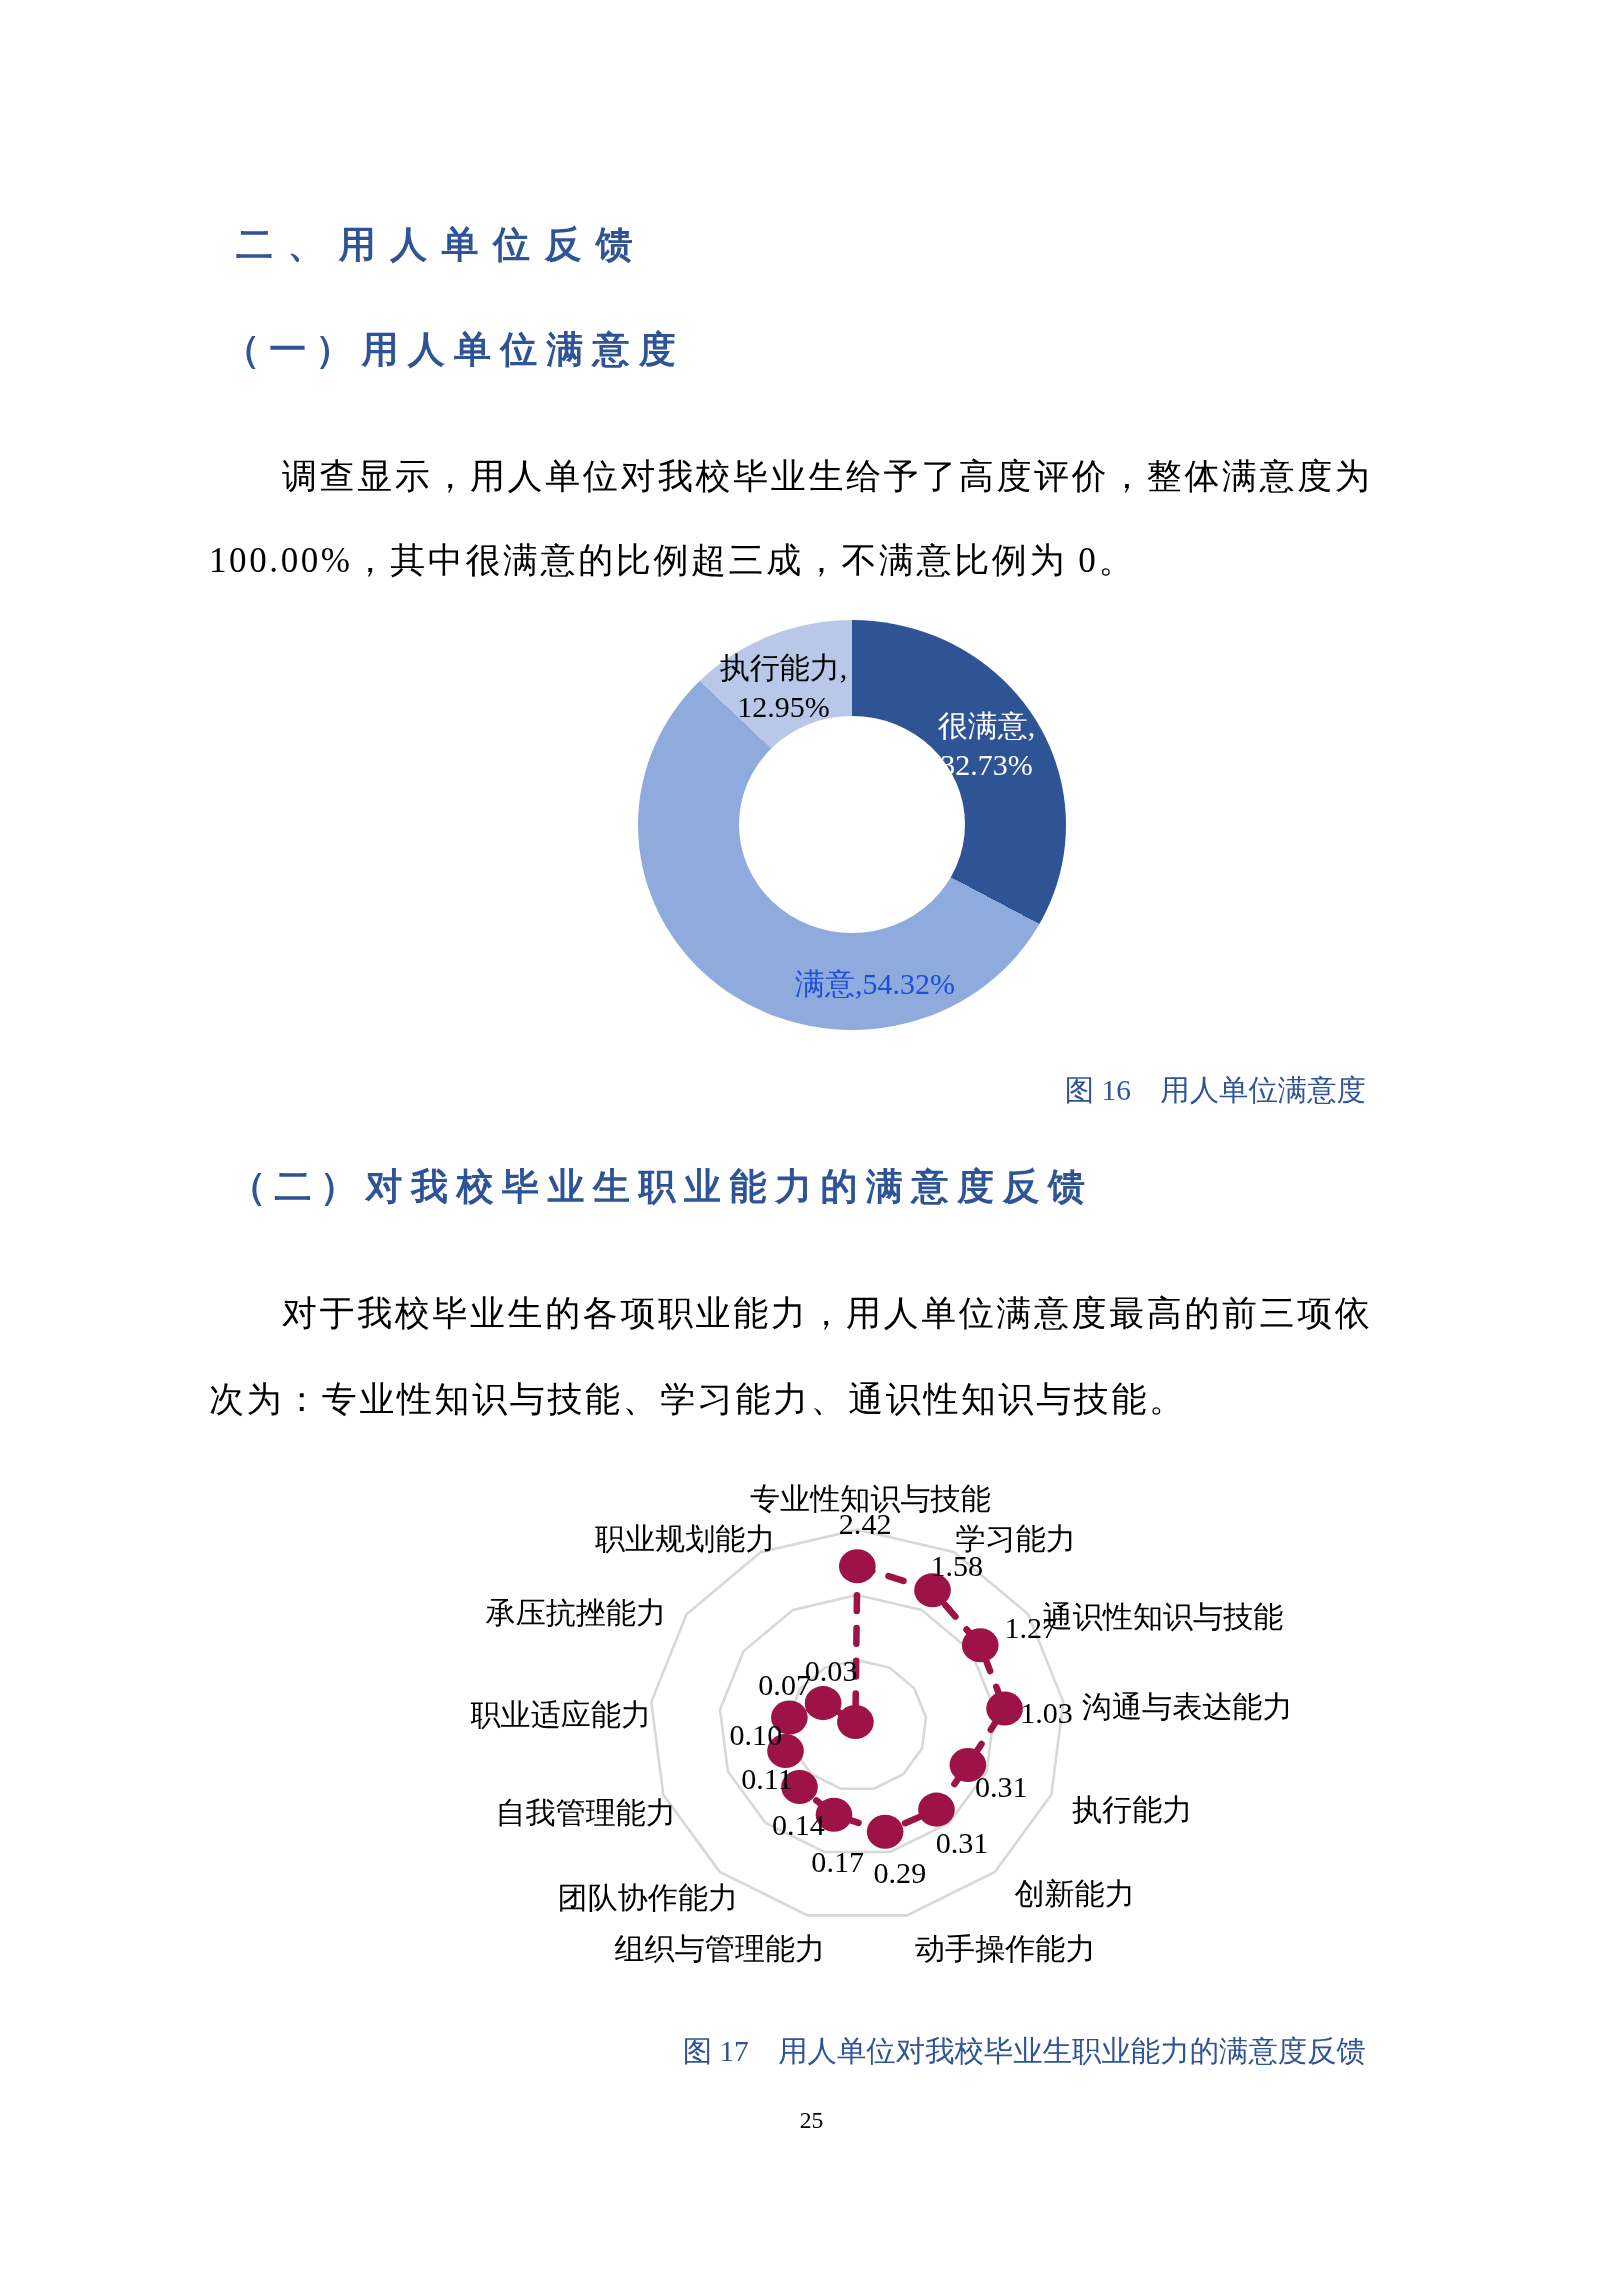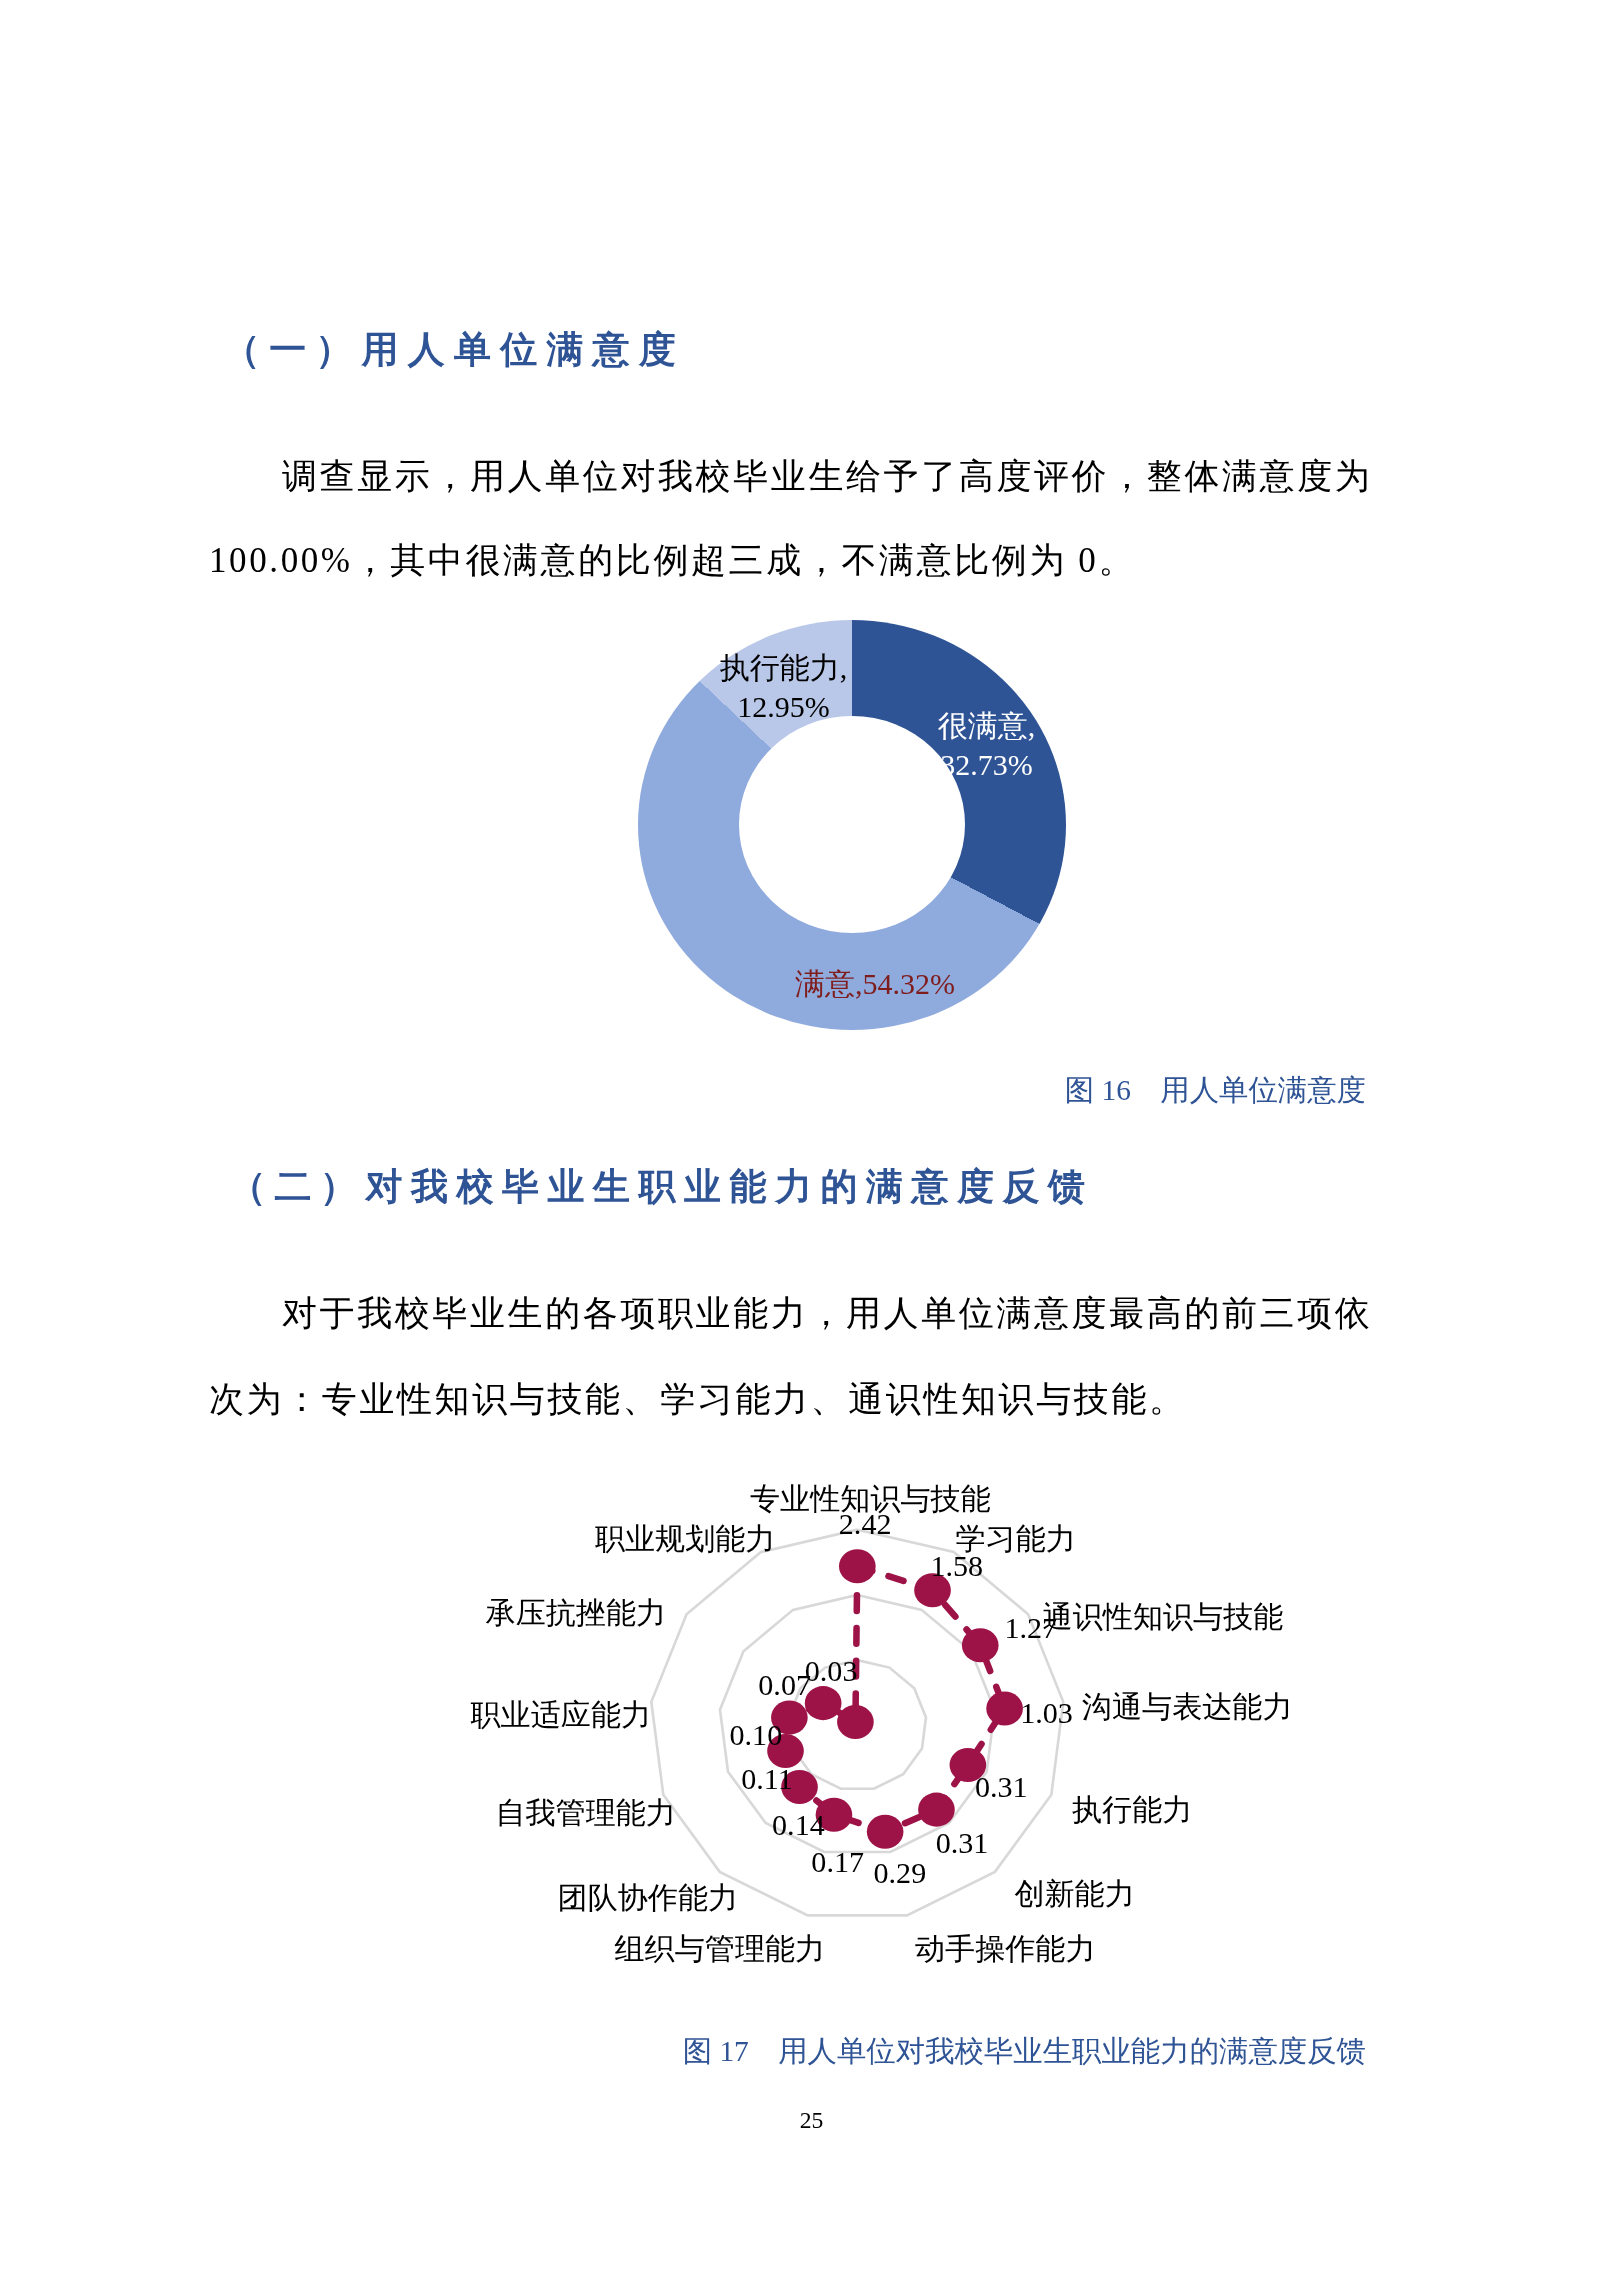--- a/index.html
+++ b/index.html
@@ -75,21 +75,21 @@
   }
   .pie-label{
     position:absolute;
     font-size:30px;
     line-height:39px;
     text-align:center;
     white-space:nowrap;
   }
   .pl-very{ left:283px; top:86px; width:131px; color:#ffffff; }
   .pl-basic{ left:80px; top:27.5px; width:131px; color:#000000; }
-  .pl-sat{ left:152px; top:344px; width:170px; color:#7f1d1d; }
+  .pl-sat{ left:152px; top:344px; width:170px; color:#1d4ed8; }
 
   .caption{
     position:absolute;
     left:384px;
     width:982px;
     text-align:right;
     font-size:29.4px;
     color:#2F5496;
     white-space:nowrap;
   }
@@ -108,20 +108,21 @@
     text-align:center;
     font-size:23.6px;
     color:#000;
   }
 </style>
 </head>
 <body>
 
 <div class="page">
 
+  <div class="h1">二、用人单位反馈</div>
 
   <div class="h2a">（一）用人单位满意度</div>
 
   <div class="bodyline indent p1l1">调查显示，用人单位对我校毕业生给予了高度评价，整体满意度为</div>
   <div class="bodyline p1l2">100.00%，其中很满意的比例超三成，不满意比例为 0。</div>
 
   <div class="donut-wrap">
     <div class="donut-disc" id="donut-disc" style="background: conic-gradient(rgb(47, 84, 150) 0deg, rgb(47, 84, 150) 117.828deg, rgb(143, 170, 220) 117.828deg, rgb(143, 170, 220) 313.38deg, rgb(185, 199, 232) 313.38deg, rgb(185, 199, 232) 360deg);"></div>
     <div class="donut-hole"></div>
     <div class="pie-label pl-very">

